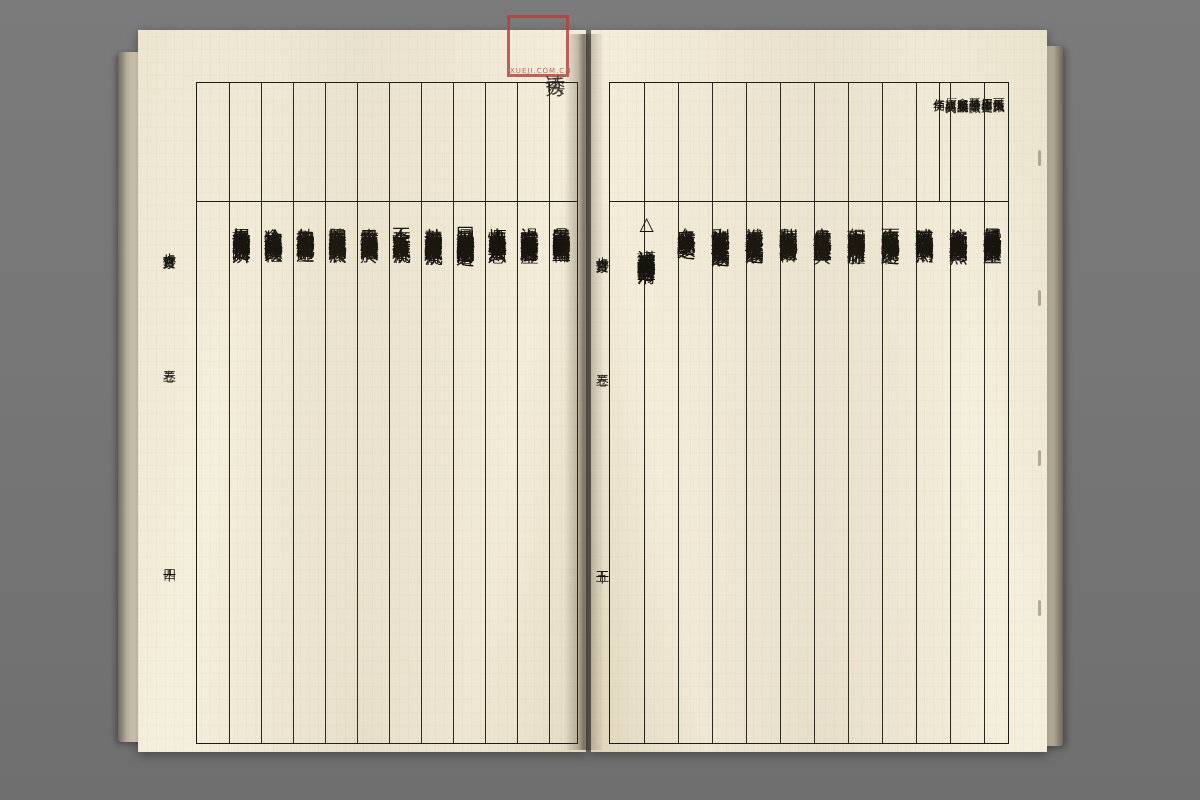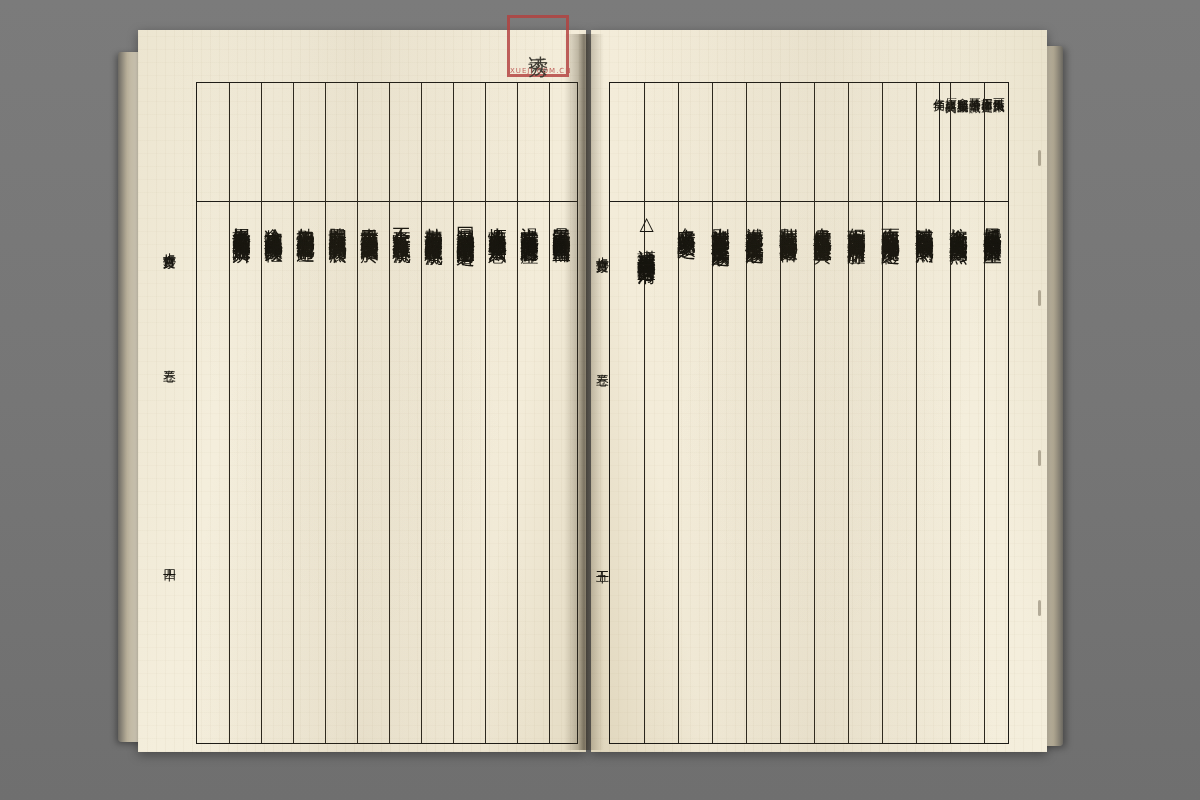--- a/index.html
+++ b/index.html
@@ -139,21 +139,21 @@
   .seal {
     position: absolute;
     left: 507px;
     top: 15px;
     width: 62px;
     height: 62px;
     border: 3px solid #b4413f;
     color: #b4413f;
     font-size: 22px;
     line-height: 1.05;
-    text-align: center;
+    text-align: right;
     padding-top: 3px;
     box-sizing: border-box;
     opacity: 0.82;
     letter-spacing: 0;
   }
   .seal small { display:block; font-size: 7px; letter-spacing: 1px; margin-top: 3px;}
 
   
   .fiber {
     position: absolute;

